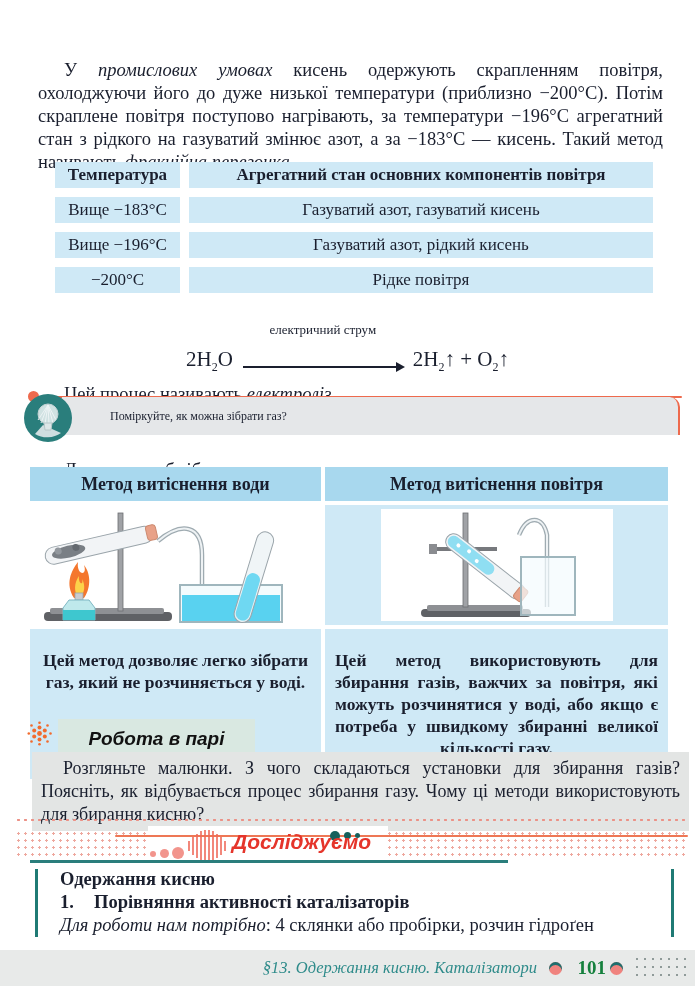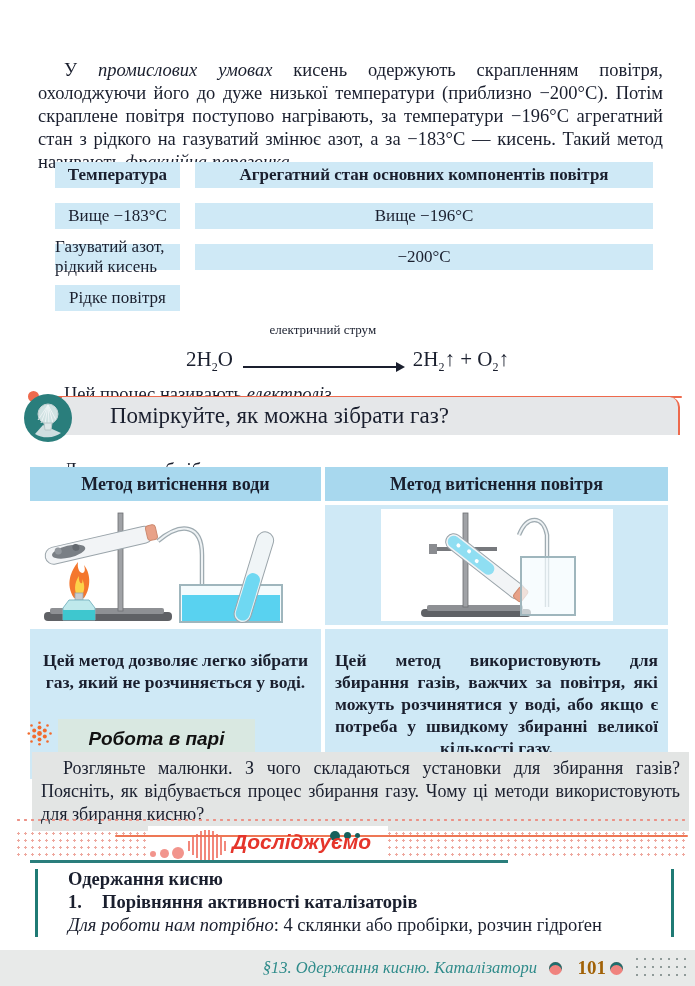--- a/index.html
+++ b/index.html
@@ -4,42 +4,42 @@
 <style>
   html,body{margin:0;padding:0;background:#fff;}
   .page{position:relative;width:695px;height:986px;background:#ffffff;overflow:hidden;
         font-family:"Liberation Serif", serif;color:#1a1f2e;}
   .para{position:absolute;font-size:18.5px;line-height:23px;text-align:justify;}
   .indent{text-indent:26px;}
   .it{font-style:italic;}
 
   
   .ttable{position:absolute;top:162px;left:55px;width:598px;display:grid;
-          grid-template-columns:125px 1fr;grid-auto-rows:26px;gap:15px;background:#fff;}
+          grid-template-columns:125px 1fr;grid-auto-rows:26px;gap:9px;background:#fff;}
   .ttable .cell{background:#cfe9f6;display:flex;align-items:center;justify-content:center;
           font-size:17px;}
   .ttable .head{font-weight:bold;}
 
   
   .equation{position:absolute;top:322px;left:0;width:100%;display:flex;
             justify-content:center;align-items:flex-end;font-size:21px;}
   .eq-side{padding-bottom:2px;}
   sub{font-size:12px;}
   .eq-arrow-wrap{display:flex;flex-direction:column;align-items:center;margin:0 10px;gap:24px;}
   .eq-cond{font-size:13px;margin-bottom:4px;}
   .eq-arrow{position:relative;width:160px;height:2px;background:#1a1f2e;margin-bottom:9px;}
   .eq-arrow::after{content:"";position:absolute;right:-2px;top:-4px;width:0;height:0;
        border-left:9px solid #1a1f2e;border-top:5px solid transparent;border-bottom:5px solid transparent;}
 
   
   .q-line{position:absolute;top:396px;left:32px;width:650px;height:2px;background:#ee6a4d;border-radius:2px;}
   .q-dot{position:absolute;top:391px;left:28px;width:11px;height:11px;border-radius:50%;background:#ee6a4d;}
   .q-box{position:absolute;top:397px;left:62px;width:618px;height:38px;background:#e5e7e9;
          border-right:2px solid #ee6a4d;border-top-right-radius:10px;
-         display:flex;align-items:center;padding-left:48px;box-sizing:border-box;font-size:23px;}
+         display:flex;align-items:center;padding-left:48px;box-sizing:border-box;font-size:12px;}
   .q-icon{position:absolute;top:393px;left:23px;width:50px;height:50px;}
 
   
   .mtable{position:absolute;top:467px;left:30px;width:638px;display:grid;
           grid-template-columns:291px 343px;gap:4px;background:#fff;}
   .m-head{background:#a8d8ee;height:34px;display:flex;align-items:center;justify-content:center;
           font-weight:bold;font-size:18px;}
   .m-img{height:120px;}
   .m-img.white{background:#ffffff;}
   .m-img.blue{background:#cfe9f6;display:flex;align-items:center;justify-content:center;}
@@ -66,46 +66,47 @@
   .orange-line{position:absolute;top:835px;left:115px;width:573px;height:2px;background:#ee7755;border-radius:2px;}
   .teal-line{position:absolute;top:860px;left:30px;width:478px;height:2.5px;background:#2a7e7c;}
   .tdot{position:absolute;border-radius:50%;background:#16605c;}
   .sdot{position:absolute;border-radius:50%;background:#f2948c;}
   .burst{position:absolute;top:827px;left:186px;width:42px;height:36px;}
   .banner-label{position:absolute;top:830px;left:232px;font-family:"Liberation Sans", sans-serif;
       font-weight:bold;font-style:italic;font-size:21px;color:#e5352b;}
 
   
   .vbar{position:absolute;top:869px;width:3px;height:68px;background:#1f7a74;}
-  .research{position:absolute;top:868px;left:60px;width:602px;font-size:18.5px;line-height:23px;margin-left:8px;}
+  .research{position:absolute;top:868px;left:60px;width:602px;font-size:18.5px;line-height:23px;}
   .research .b{font-weight:bold;}
   .research .num{display:inline-block;width:34px;font-weight:bold;}
 
   
   .footer{position:absolute;top:950px;left:0;width:695px;height:36px;background:#e8eae9;
       display:flex;align-items:center;}
   .f-title{position:absolute;right:158px;font-style:italic;font-size:16.5px;color:#2e8b8a;white-space:nowrap;}
   .f-dot{width:13px;height:13px;border-radius:50%;background:#f0837e;box-shadow:inset 0 3px 0 #1f6f6e;}
   .f-dot.d1{position:absolute;right:133px;}
-  .f-page{position:absolute;right:89px;font-weight:bold;font-size:19px;color:#a16207;}
+  .f-page{position:absolute;right:89px;font-weight:bold;font-size:19px;color:#15803d;}
   .f-dot.d2{position:absolute;right:72px;}
   .f-grid{position:absolute;right:4px;width:58px;height:26px;
       background-image:radial-gradient(circle,#8f9a99 1px,transparent 1.2px);background-size:8px 8px;}
 </style>
 </head>
 <body>
 
 <div class="page">
 
   <p class="para indent" style="top:40px;left:38px;width:625px;"><span>У </span><span class="it">промислових умовах</span><span> кисень одержують скрапленням повітря, охолоджуючи його до дуже низької температури (приблизно −200°С). Потім скраплене повітря поступово нагрівають, за температури −196°С агрегатний стан з рідкого на газуватий змінює азот, а за −183°С — кисень. Такий метод називають </span><span class="it">фракційна перегонка</span><span>.</span></p>
 
   <div class="ttable">
     <div class="cell head">Температура</div>
     <div class="cell head">Агрегатний стан основних компонентів повітря</div>
     <div class="cell">Вище −183°С</div>
+    <div class="cell">Газуватий азот, газуватий кисень</div>
     <div class="cell">Вище −196°С</div>
     <div class="cell">Газуватий азот, рідкий кисень</div>
     <div class="cell">−200°С</div>
     <div class="cell">Рідке повітря</div>
   </div>
 
 
   <div class="equation">
     <span class="eq-side"><span>2H</span><sub>2</sub><span>O</span></span>
     <span class="eq-arrow-wrap">

